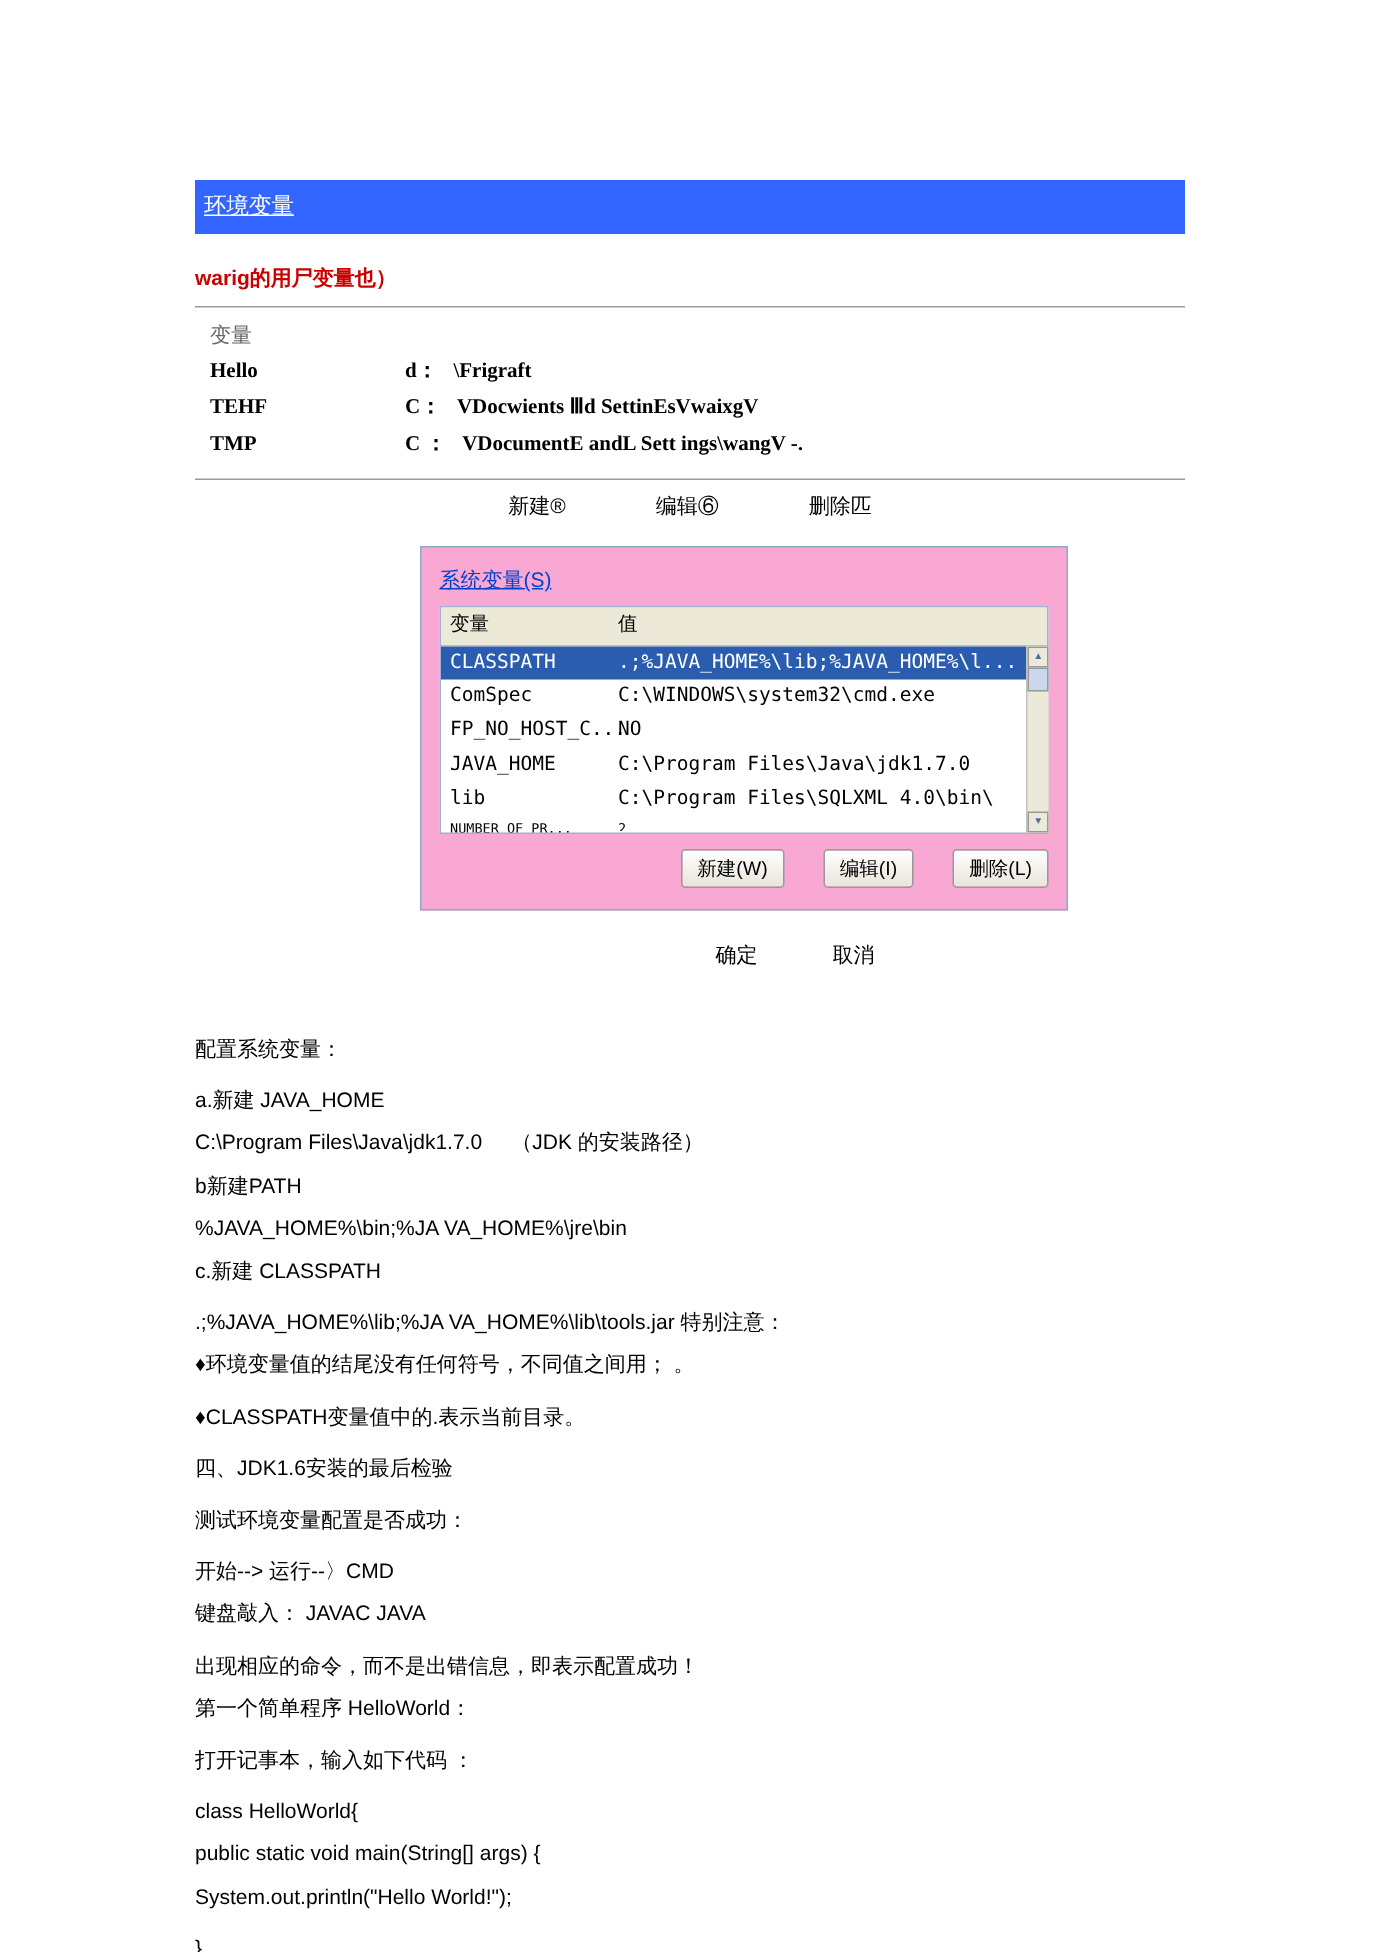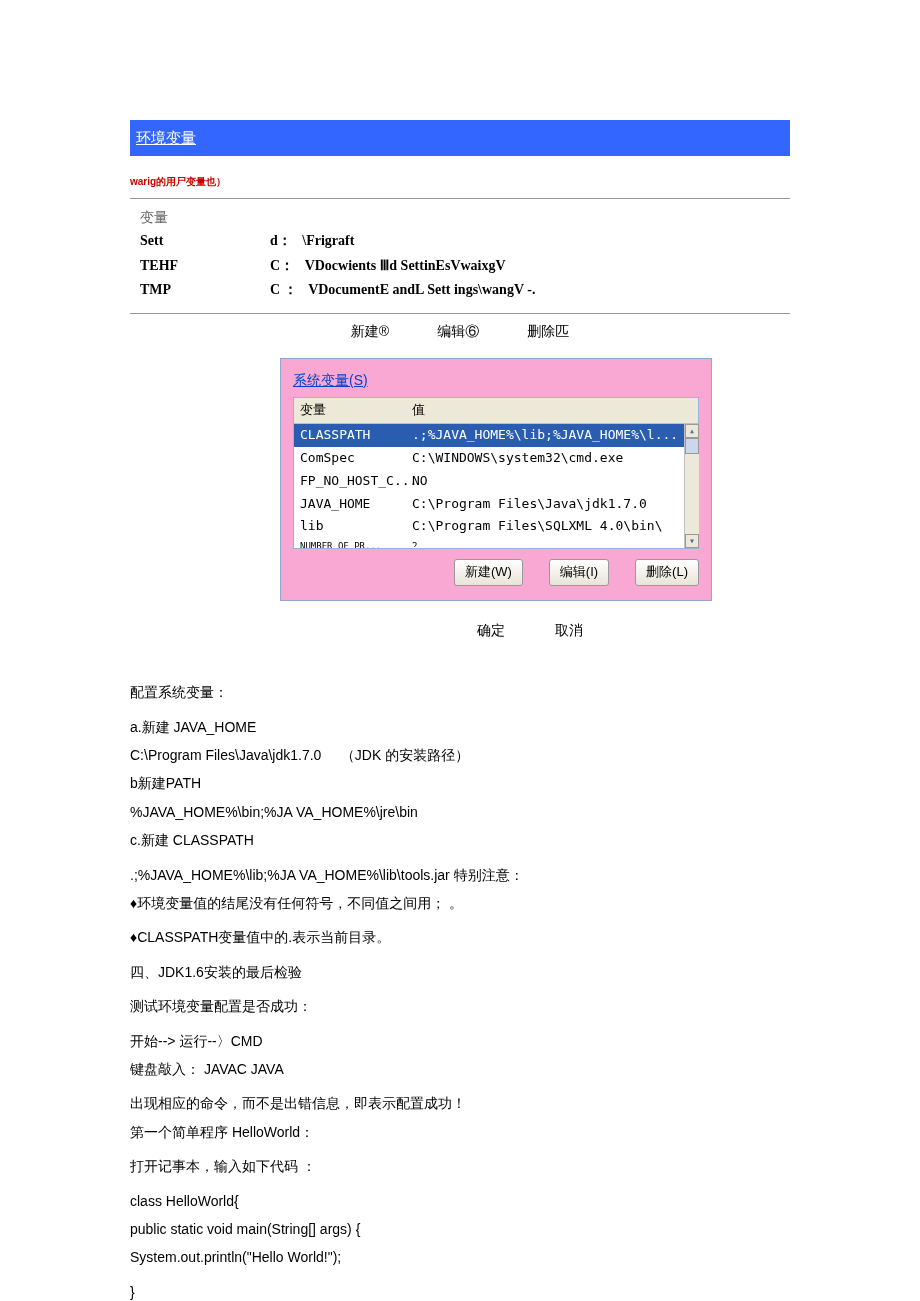--- a/index.html
+++ b/index.html
@@ -20,21 +20,21 @@
       color: #fff;
       padding: 6px 6px;
       margin-bottom: 18px;
       font-size: 15px;
       text-decoration: underline;
     }
     .user-var-title {
       color: #c00;
       font-weight: bold;
       margin-bottom: 8px;
-      font-size: 10px;
+      font-size: 14px;
     }
     .user-var-box {
       border: 1px solid #999;
       border-left: none;
       border-right: none;
       padding: 6px 0 10px 0;
       margin-bottom: 4px;
     }
     .user-var-row {
       display: flex;
@@ -51,21 +51,21 @@
     .var-bold {
       font-weight: bold;
     }
     .var-col2 {
       flex: 1;
       font-family: "Times New Roman", serif;
     }
     .btn-row {
       display: flex;
       justify-content: center;
-      gap: 48px;
+      gap: 60px;
       margin: 6px 0 16px 0;
       font-size: 14px;
     }
     .sys-var-dialog {
       margin-left: 150px;
       width: 432px;
       border: 1px solid #8fa8cc;
       background: #f9a8d4;
       padding: 10px 12px 14px 12px;
     }
@@ -166,21 +166,21 @@
   <span>环境变量</span>
 </div>
 
 <div class="user-var-title">warig的用尸变量也）</div>
 
 <div class="user-var-box">
   <div class="user-var-row">
     <div class="var-col1 var-header">变量</div>
   </div>
   <div class="user-var-row">
-    <div class="var-col1 var-bold">Sett</div>
+    <div class="var-col1 var-bold">Hello</div>
     <div class="var-col2 var-bold"><span>d：</span>&nbsp;&nbsp;&nbsp;<span>\Frigraft</span></div>
   </div>
   <div class="user-var-row">
     <div class="var-col1 var-bold">TEHF</div>
     <div class="var-col2 var-bold"><span>C：</span>&nbsp;&nbsp;&nbsp;<span>VDocwients Ⅲd SettinEsVwaixgV</span></div>
   </div>
   <div class="user-var-row">
     <div class="var-col1 var-bold">TMP</div>
     <div class="var-col2 var-bold"><span>C ：</span>&nbsp;&nbsp;&nbsp;<span>VDocumentE andL Sett ings\wangV -.</span></div>
   </div>

